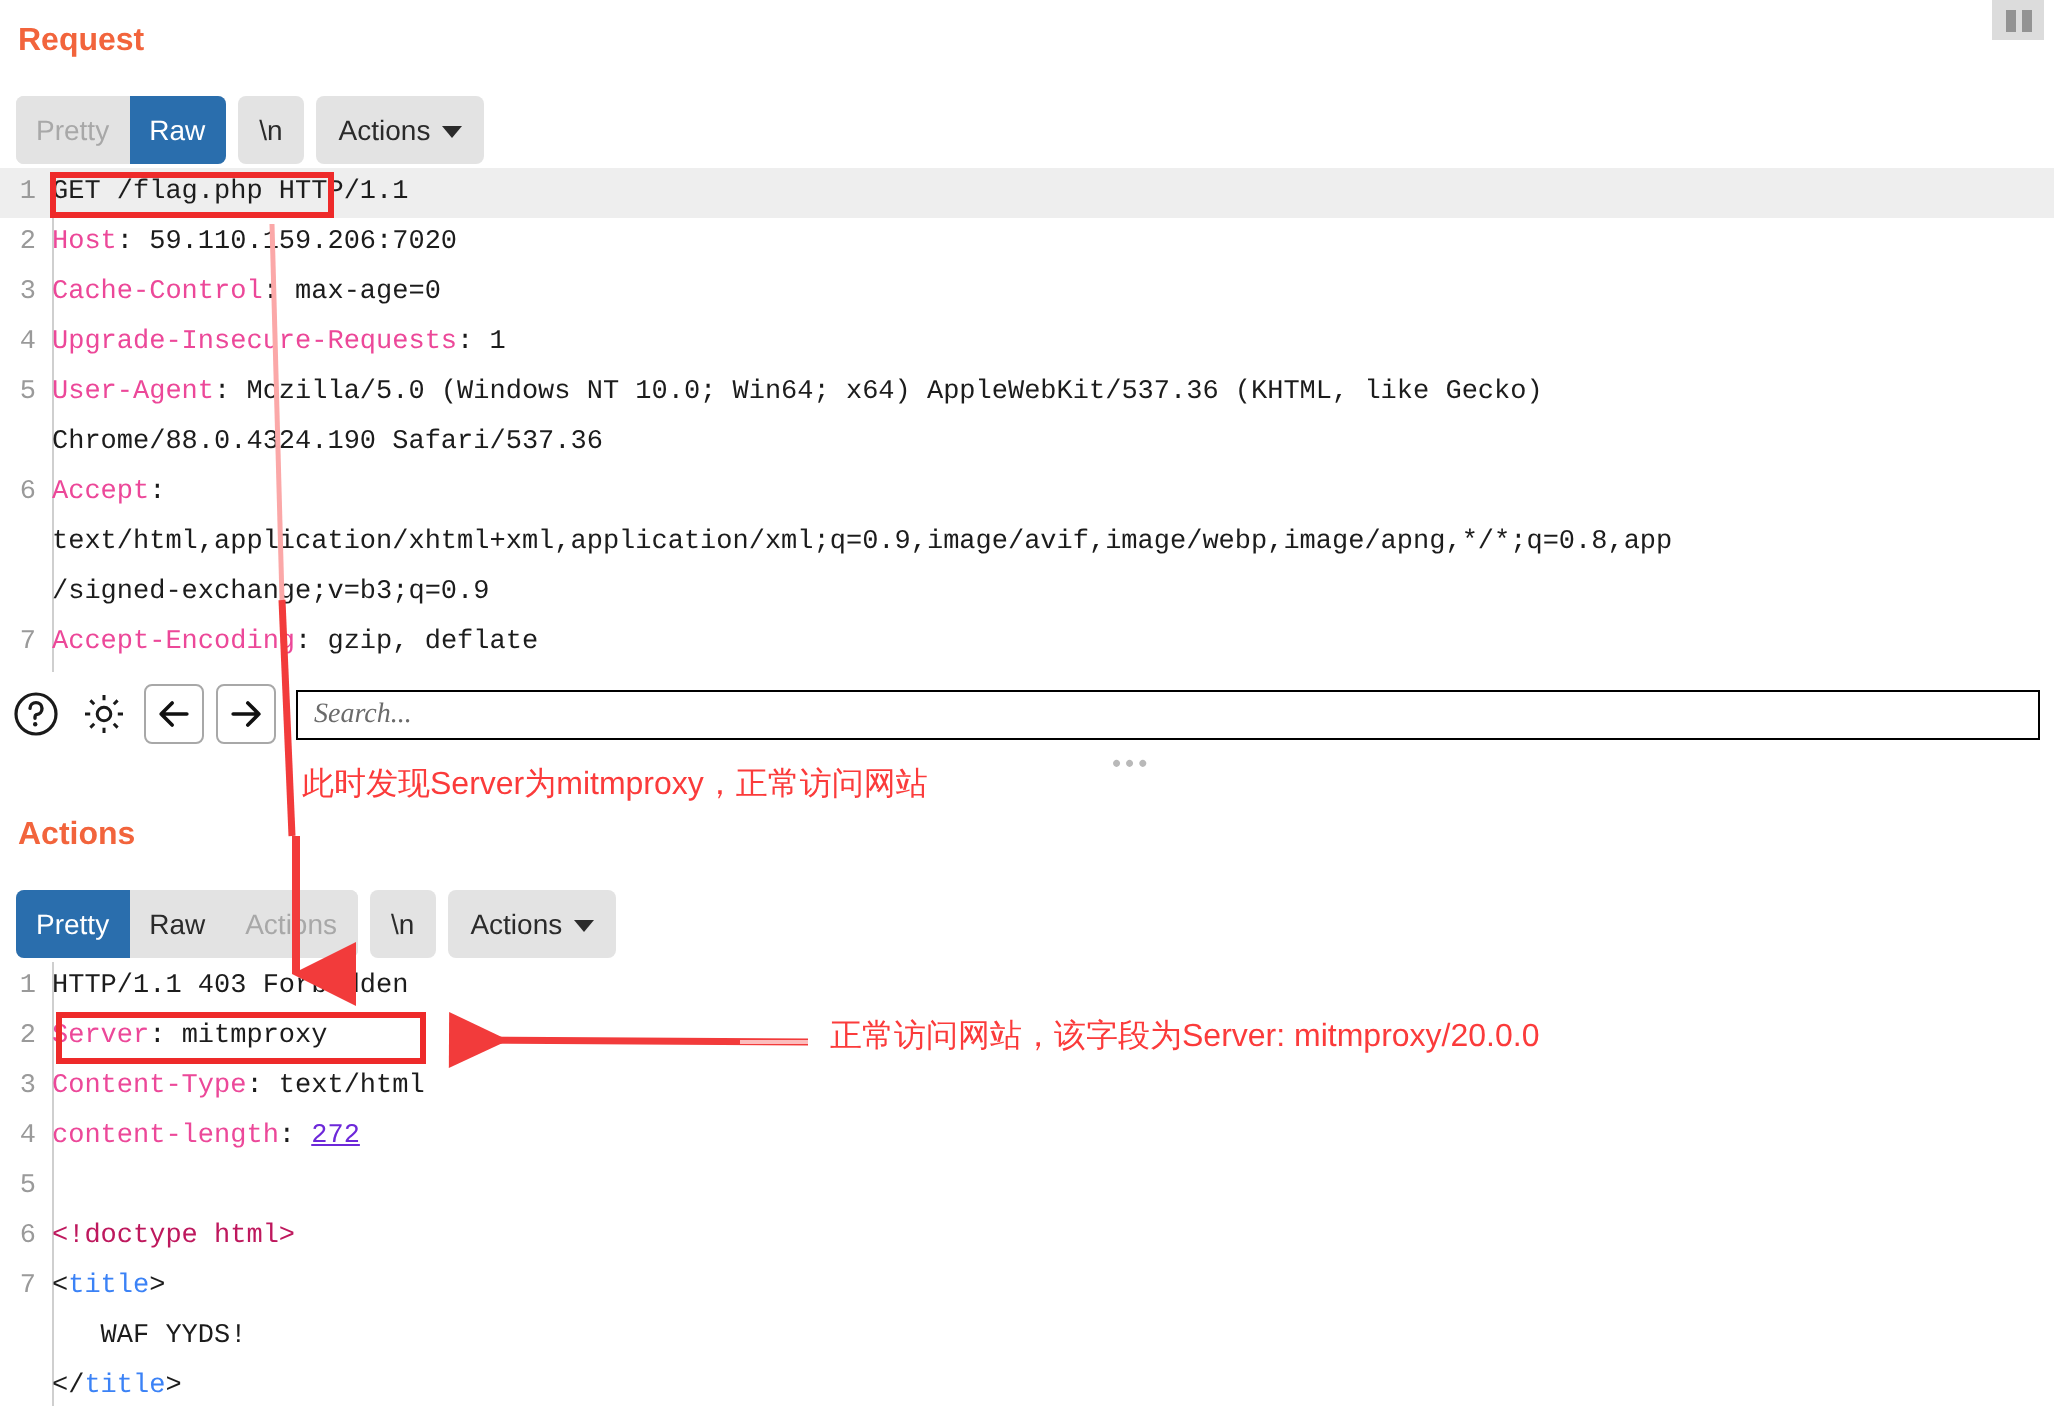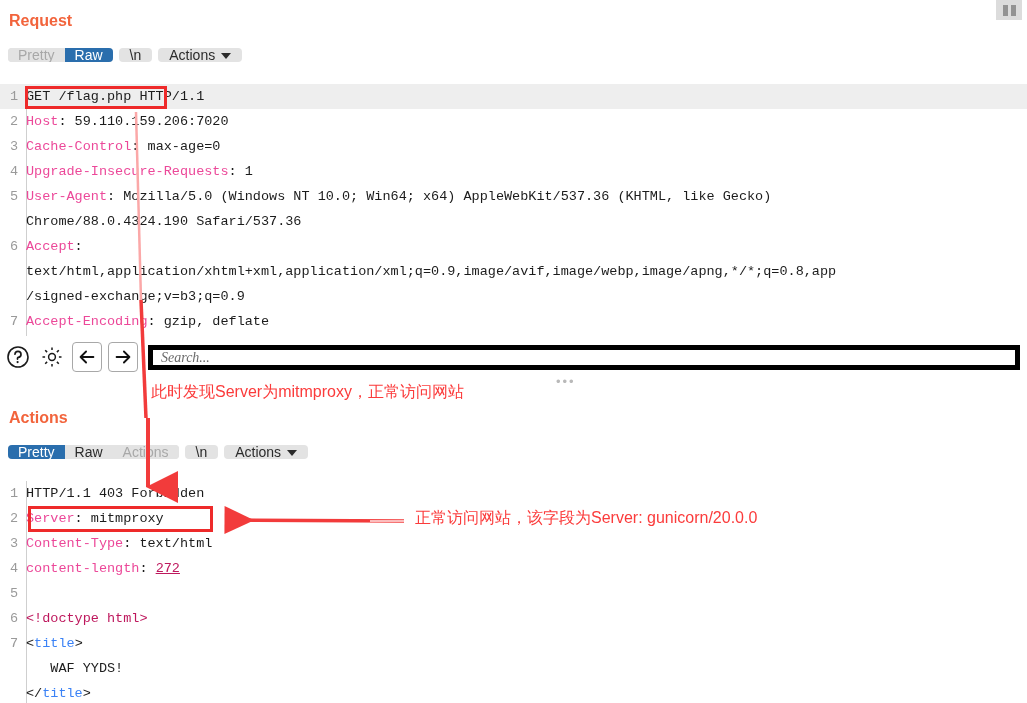--- a/index.html
+++ b/index.html
@@ -22,21 +22,21 @@
   }
   #request-title { position: absolute; left: 9px; top: 12px; }
   #response-title { position: absolute; left: 9px; top: 409px; }
 
   
   .tabbar {
     position: absolute;
     display: flex;
     align-items: stretch;
     gap: 6px;
-    height: 14px;
+    height: 34px;
   }
   #request-tabbar { left: 8px; top: 48px; }
   #response-tabbar { left: 8px; top: 445px; }
   .tabgroup {
     display: flex;
     background: #e3e3e3;
     border-radius: 4px;
     overflow: hidden;
   }
   .tab {
@@ -88,21 +88,21 @@
     color: #9a9a9a;
     font-family: "Liberation Mono", monospace;
     font-size: 13.5px;
     padding-right: 4px;
     box-sizing: border-box;
     user-select: none;
   }
   .codetext { padding-left: 4px; }
   .hdr { color: #ec4899; }
   .val { color: #1c1c1c; }
-  .num { color: #be185d; text-decoration: underline; }
+  .num { color: #6d28d9; text-decoration: underline; }
   .tagv { color: #3b82f6; }
   .doctype { color: #be185d; }
   .plain { color: #1c1c1c; }
 
   #req-gutter-rule { position:absolute; left: 26px; top: 84px; height: 252px; width: 1px; background:#cfcfcf; }
   #resp-gutter-rule { position:absolute; left: 26px; top: 481px; height: 222px; width: 1px; background:#cfcfcf; }
 
   
   #search-toolbar {
     position: absolute;
@@ -117,21 +117,21 @@
   .icon-btn.boxed {
     border: 1px solid #a8a8a8;
     border-radius: 4px;
     background: #ffffff;
   }
   #search-input {
     position: absolute;
     left: 148px; top: 345px;
     width: 872px; height: 25px;
     box-sizing: border-box;
-    border: 5px solid #000000;
+    border: 1px solid #000000;
     background: #ffffff;
     font-family: "Liberation Serif", serif;
     font-style: italic;
     font-size: 14px;
     color: #6b6b6b;
     padding: 0 8px;
     outline: none;
   }
   #search-input::placeholder { color:#6b6b6b; font-style: italic; opacity: 1; }
 
@@ -264,18 +264,18 @@
   <line x1="141" y1="300" x2="146" y2="418" stroke="#f23b3b" stroke-width="3.5"></line>
 
   <line x1="148" y1="418" x2="148" y2="487" stroke="#f23b3b" stroke-width="4" marker-end="url(#ah-down)"></line>
 
   <line x1="404" y1="521" x2="228" y2="520" stroke="#f23b3b" stroke-width="3.5" marker-end="url(#ah-left)"></line>
   <line x1="404" y1="521" x2="370" y2="521" stroke="#fcbdbd" stroke-width="2"></line>
 </svg>
 
 <div class="annot" id="annot-proxy">此时发现Server为mitmproxy，正常访问网站</div>
 <div id="annot-ellipsis">•••</div>
-<div class="annot" id="annot-server">正常访问网站，该字段为Server: gunicorn/20.0.0</div>
+<div class="annot" id="annot-server">正常访问网站，该字段为Server: mitmproxy/20.0.0</div>
 
 <div id="corner-grip">
   <i></i>
     <i></i>
 </div>
 
 </body></html>

